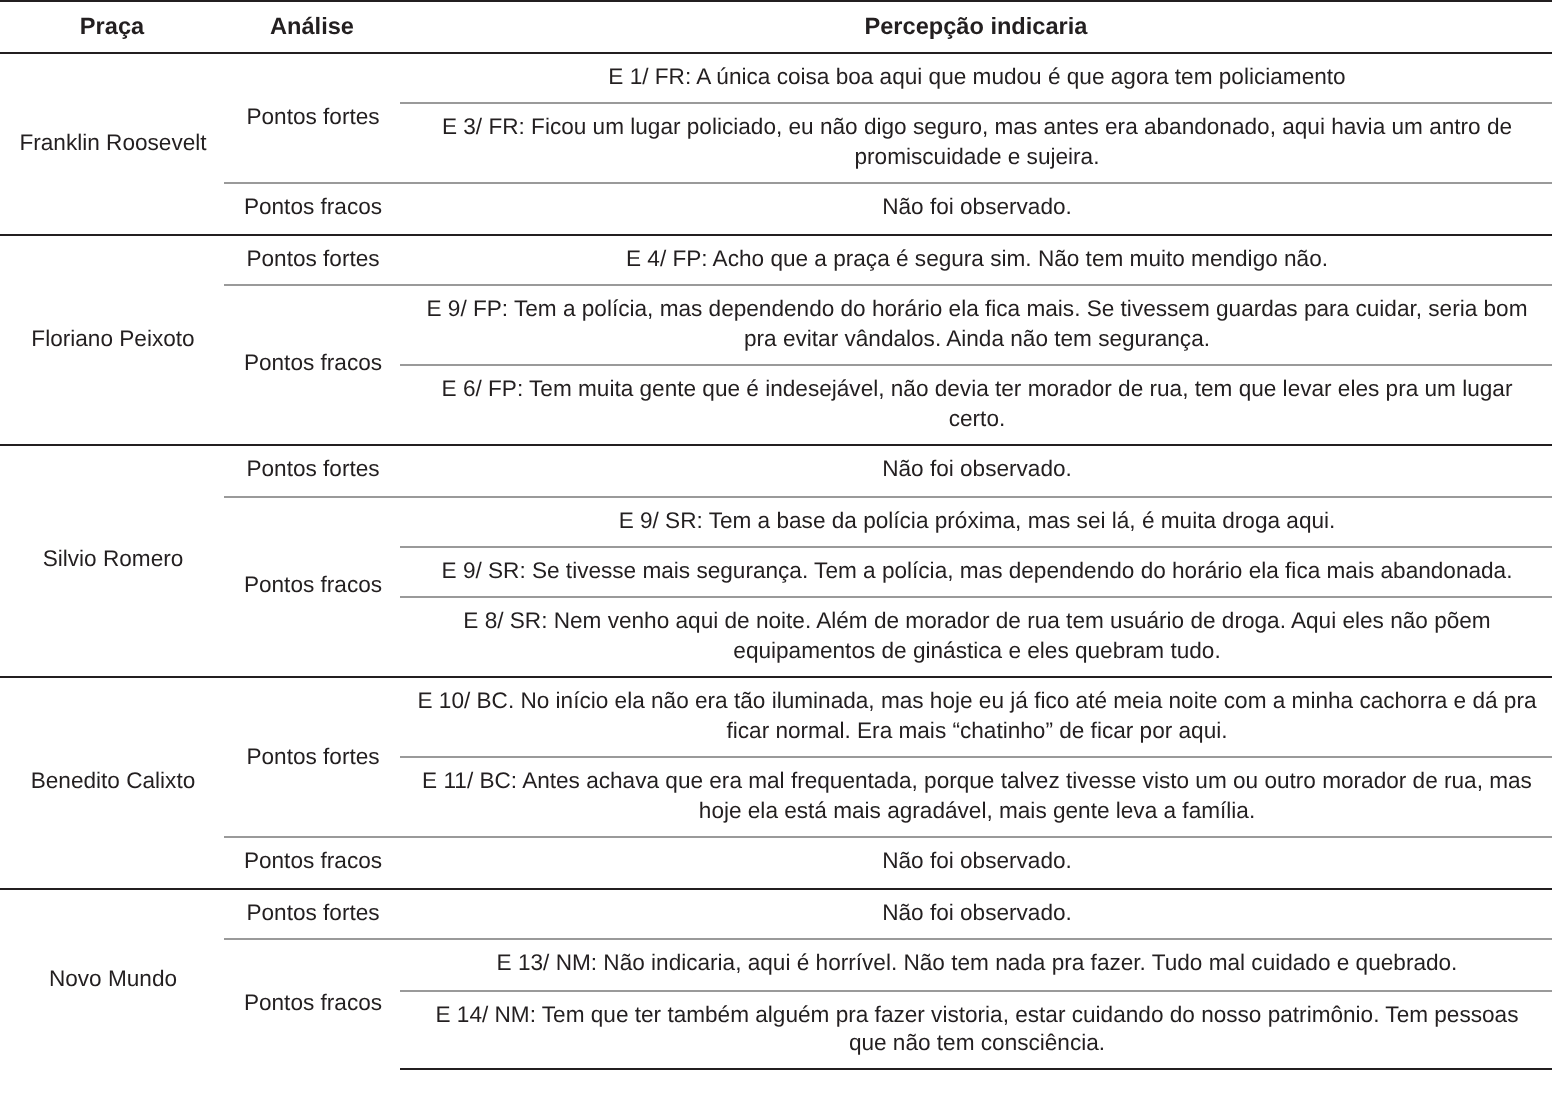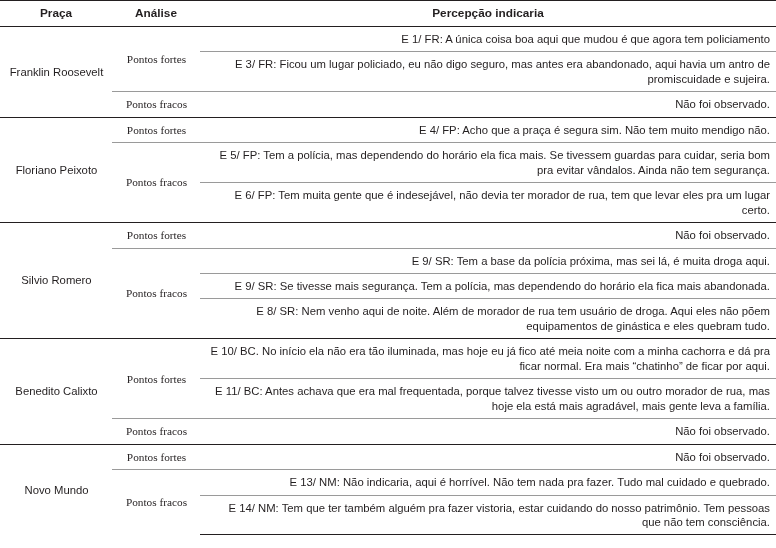--- a/index.html
+++ b/index.html
@@ -64,24 +64,23 @@
     text-align: center;
     font-size: 11.3px;
     padding-left: 2px;
     padding-right: 2px;
   }
   td.analise {
     text-align: center;
     font-size: 11.3px;
     padding-left: 2px;
     padding-right: 2px;
-    font-family: Liberation Serif, serif;
   }
   td.percepcao {
-    text-align: right;
+    text-align: center;
     padding-left: 8px;
     padding-right: 8px;
   }
 </style>
 </head>
 <body>
 
 <div class="doc">
   <table class="perception">
     <colgroup>
@@ -109,21 +108,21 @@
           <td class="analise sep-top" rowspan="1">Pontos fracos</td>
           <td class="percepcao sep-top">Não foi observado.</td>
         </tr>
         <tr>
           <td class="praca group-top" rowspan="3">Floriano Peixoto</td>
           <td class="analise group-top" rowspan="1">Pontos fortes</td>
           <td class="percepcao group-top">E 4/ FP: Acho que a praça é segura sim. Não tem muito mendigo não.</td>
         </tr>
         <tr>
           <td class="analise sep-top" rowspan="2">Pontos fracos</td>
-          <td class="percepcao sep-top">E 5/ FP: Tem a polícia, mas dependendo do horário ela fica mais. Se tivessem guardas para cuidar, seria bom pra evitar vândalos.  Ainda não tem segurança.</td>
+          <td class="percepcao sep-top">E 9/ FP: Tem a polícia, mas dependendo do horário ela fica mais. Se tivessem guardas para cuidar, seria bom pra evitar vândalos.  Ainda não tem segurança.</td>
         </tr>
         <tr>
           <td class="percepcao sep-top">E 6/ FP: Tem muita gente que é indesejável, não devia ter morador de rua, tem que levar eles pra um lugar certo.</td>
         </tr>
         <tr>
           <td class="praca group-top" rowspan="4">Silvio Romero</td>
           <td class="analise group-top" rowspan="1">Pontos fortes</td>
           <td class="percepcao group-top">Não foi observado.</td>
         </tr>
         <tr>

